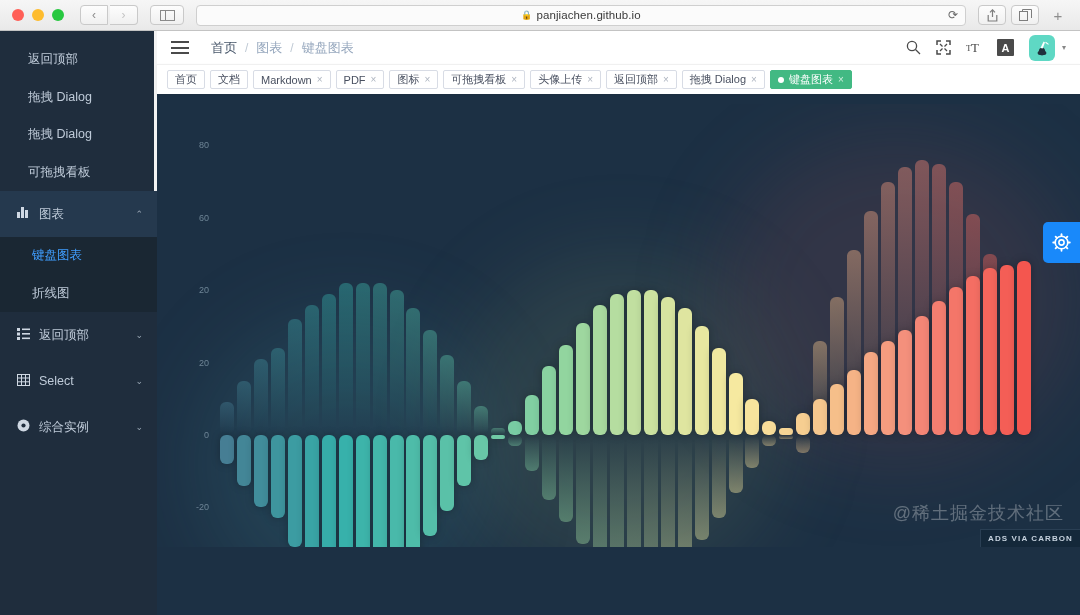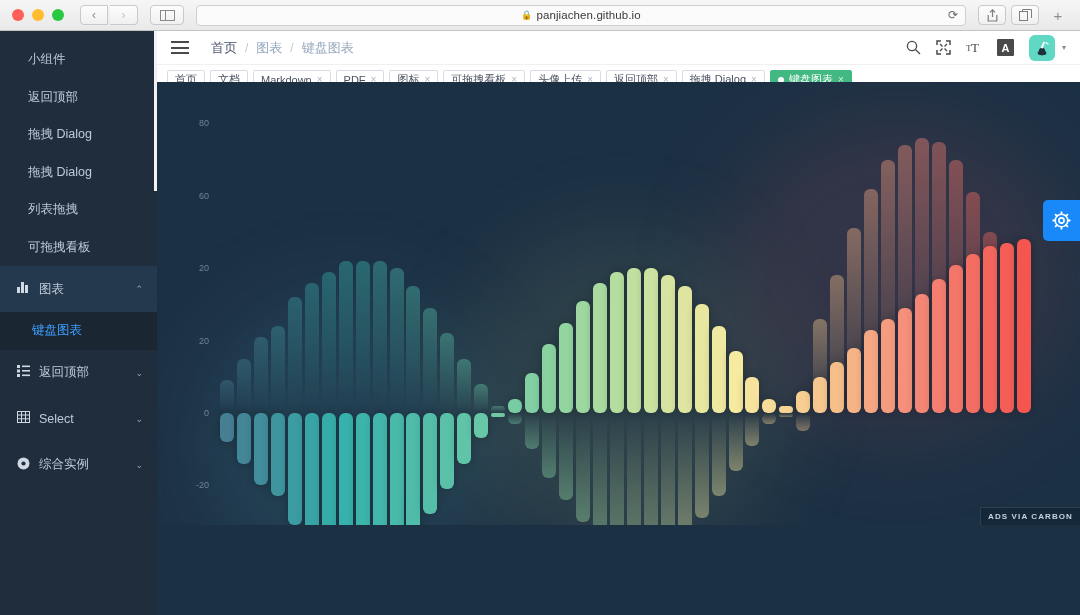--- a/index.html
+++ b/index.html
@@ -124,21 +124,21 @@
     background: #42b983; border-color: #42b983; color: #fff;
   }
   .tab.active .x { color: #cdeedd; }
   .tab .bullet {
     width: 6px; height: 6px; border-radius: 50%; background: #fff;
     display: inline-block;
   }
 
   
   .chart-area {
-    position: absolute; left: 157px; top: 82px; width: 923px; height: 443px;
+    position: absolute; left: 157px; top: 104px; width: 923px; height: 443px;
     background: #1c3044; overflow: hidden;
   }
   .glowA, .glowB, .glowC {
     position: absolute; border-radius: 50%; filter: blur(42px); pointer-events:none;
   }
   .glowA { left: 40px; top: 210px; width: 300px; height: 300px;
            background: rgba(70,150,160,.17); }
   .glowB { left: 300px; top: 150px; width: 330px; height: 330px;
            background: rgba(150,170,110,.14); }
   .glowC { left: 560px; top: 30px; width: 360px; height: 330px;
@@ -214,53 +214,50 @@
       </div>
       <div class="plus-btn">+</div>
     </div>
   </div>
 
   <div class="sidebar">
     <div class="side-scroll"></div>
 
     <div class="sb-item cut"></div>
     <div class="sb-item">
-      <span>小组件</span>
-    </div>
-    <div class="sb-item">
       <span>返回顶部</span>
     </div>
     <div class="sb-item">
       <span>拖拽 Dialog</span>
     </div>
     <div class="sb-item">
       <span>拖拽 Dialog</span>
-    </div>
-    <div class="sb-item">
-      <span>列表拖拽</span>
     </div>
     <div class="sb-item">
       <span>可拖拽看板</span>
     </div>
 
     <div class="sb-group active">
       <span class="gi">
         <span class="icon-bar-chart">
           <i style="height:6px"></i>
             <i style="height:11px"></i>
             <i style="height:8px"></i>
         </span>
       </span>
       <span class="glabel">图表</span>
       <span class="arrow">⌃</span>
     </div>
 
     <div class="sub-wrap">
       <div class="sb-sub sel">
         <span>键盘图表</span>
+      </div>
+      <div class="sb-sub">
+        <span>折线图</span>
       </div>
     </div>
 
     <div class="sb-group">
       <span class="gi">
         <svg width="13" height="12" viewBox="0 0 13 12">
           <rect x="0" y="0" width="3" height="3" fill="#cfd8e3"></rect>
           <rect x="0" y="4.5" width="3" height="3" fill="#cfd8e3"></rect>
           <rect x="0" y="9" width="3" height="3" fill="#cfd8e3"></rect>
           <rect x="5" y="0.5" width="8" height="1.6" fill="#cfd8e3"></rect>
@@ -520,16 +517,17 @@
           <line x1="1.2" y1="9.5" x2="3.2" y2="9.5"></line>
           <line x1="15.8" y1="9.5" x2="17.8" y2="9.5"></line>
           <line x1="3.6" y1="3.6" x2="5.0" y2="5.0"></line>
           <line x1="14.0" y1="14.0" x2="15.4" y2="15.4"></line>
           <line x1="15.4" y1="3.6" x2="14.0" y2="5.0"></line>
           <line x1="5.0" y1="14.0" x2="3.6" y2="15.4"></line>
         </g>
       </svg>
     </div>
 
+    <div class="watermark">@稀土掘金技术社区</div>
     <div class="carbon">ADS VIA CARBON</div>
   </div>
 
 </div>
 
 </body></html>

